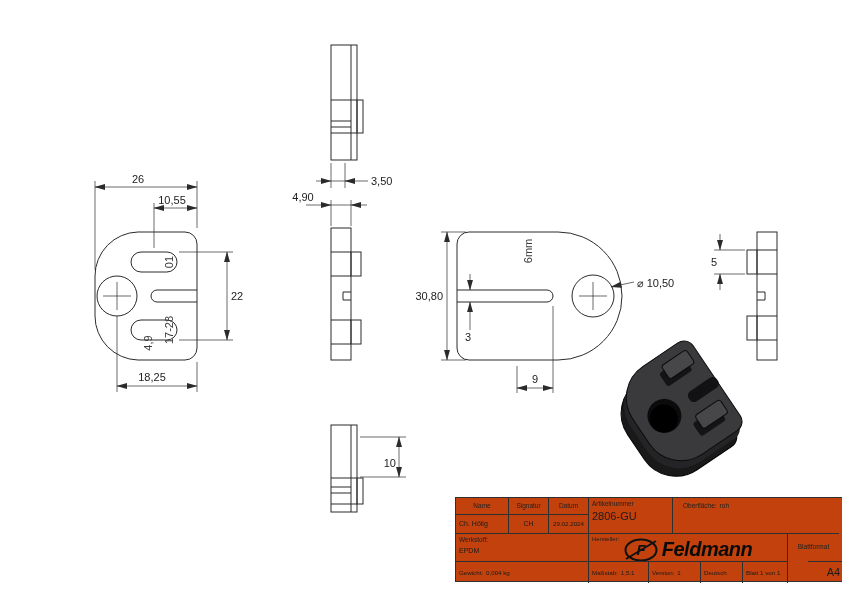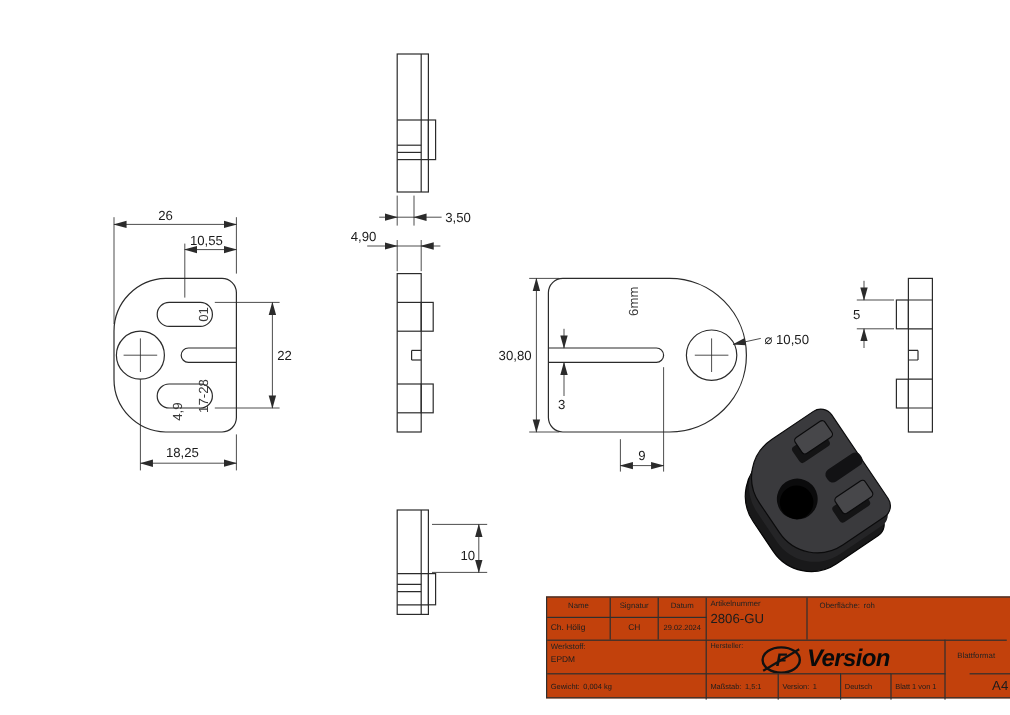--- a/index.html
+++ b/index.html
@@ -223,21 +223,21 @@
   </div>
 
   <div class="cell br bt rel" style="left:133px;top:35px;width:199px;height:28px">
     <span class="corner-lbl">Hersteller:</span>
     <div class="logo">
       <svg width="34" height="24" viewBox="0 0 34 24">
         <ellipse cx="17" cy="12" rx="15.5" ry="10.5" fill="none" stroke="#111" stroke-width="2"></ellipse>
         <line x1="2" y1="21" x2="32" y2="3" stroke="#111" stroke-width="1.8"></line>
         <text x="17" y="17" text-anchor="middle" font-size="15" font-style="italic" font-weight="bold" font-family="'Liberation Serif', serif" fill="#111">F</text>
       </svg>
-      <span class="logo-word">Version</span>
+      <span class="logo-word">Feldmann</span>
     </div>
   </div>
 
   <div class="cell br bt tiny left" style="left:133px;top:63px;width:60px;height:22px">
     <span>Maßstab:</span>
     <span class="sp">1,5:1</span>
   </div>
   <div class="cell br bt tiny left" style="left:193px;top:63px;width:52px;height:22px">
     <span>Version:</span>
     <span class="sp">1</span>

